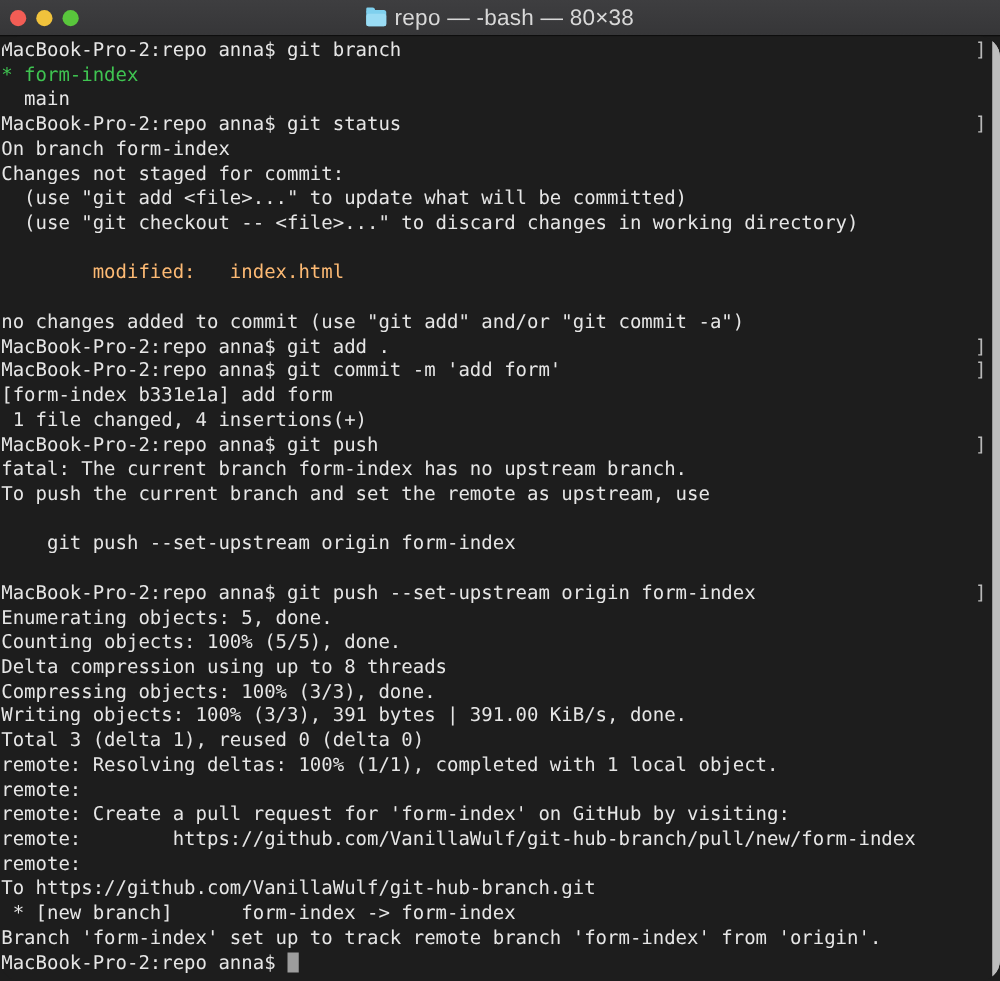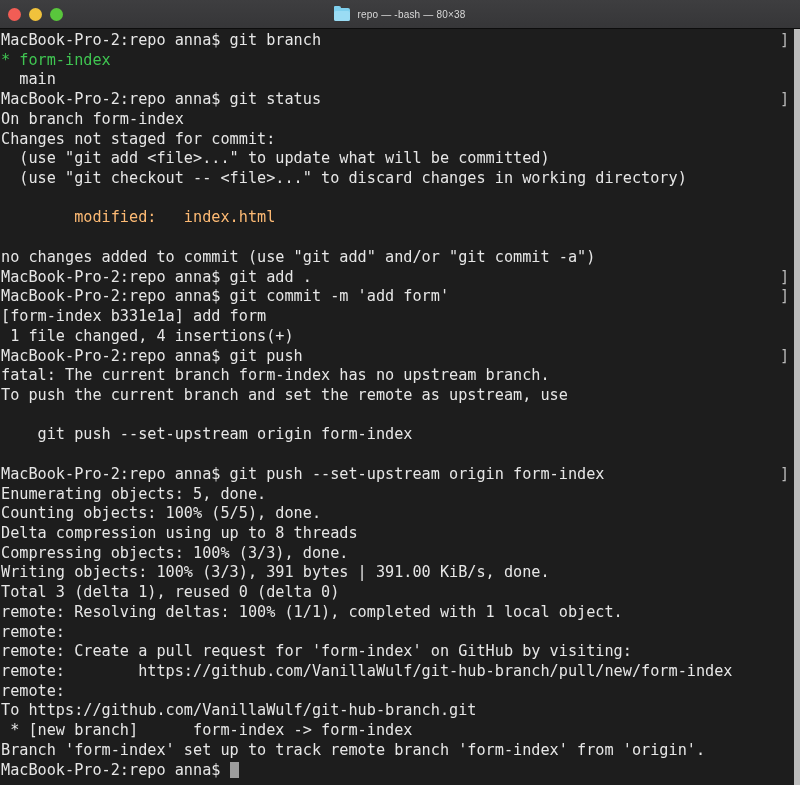--- a/index.html
+++ b/index.html
@@ -46,21 +46,21 @@
     display: block;
   }
   .light.close  { background: #f25d55; }
   .light.min    { background: #f0c23c; }
   .light.max    { background: #59c63c; }
   .title-group {
     display: flex;
     align-items: center;
     gap: 7px;
     font-family: "Liberation Sans", sans-serif;
-    font-size: 10px;
+    font-size: 18px;
     color: #d8d8d8;
     letter-spacing: 0.2px;
   }
   .folder-icon {
     width: 16px;
     height: 13px;
     position: relative;
     display: inline-block;
   }
   .folder-icon .back {
@@ -83,20 +83,21 @@
     width: 16px; height: 10px;
     background: #9adcf4;
     border-radius: 2px;
   }
   
   .terminal {
     position: relative;
     flex: 1 1 auto;
     background: #1d1d1d;
     overflow: hidden;
+    border-radius: 17px;
   }
   .screen {
     position: absolute;
     left: 0;
     top: 2px;
     right: 6px;
     bottom: 0;
     padding: 0 0 0 1px;
     font-family: "DejaVu Sans Mono", monospace;
     font-size: 15.2px;

